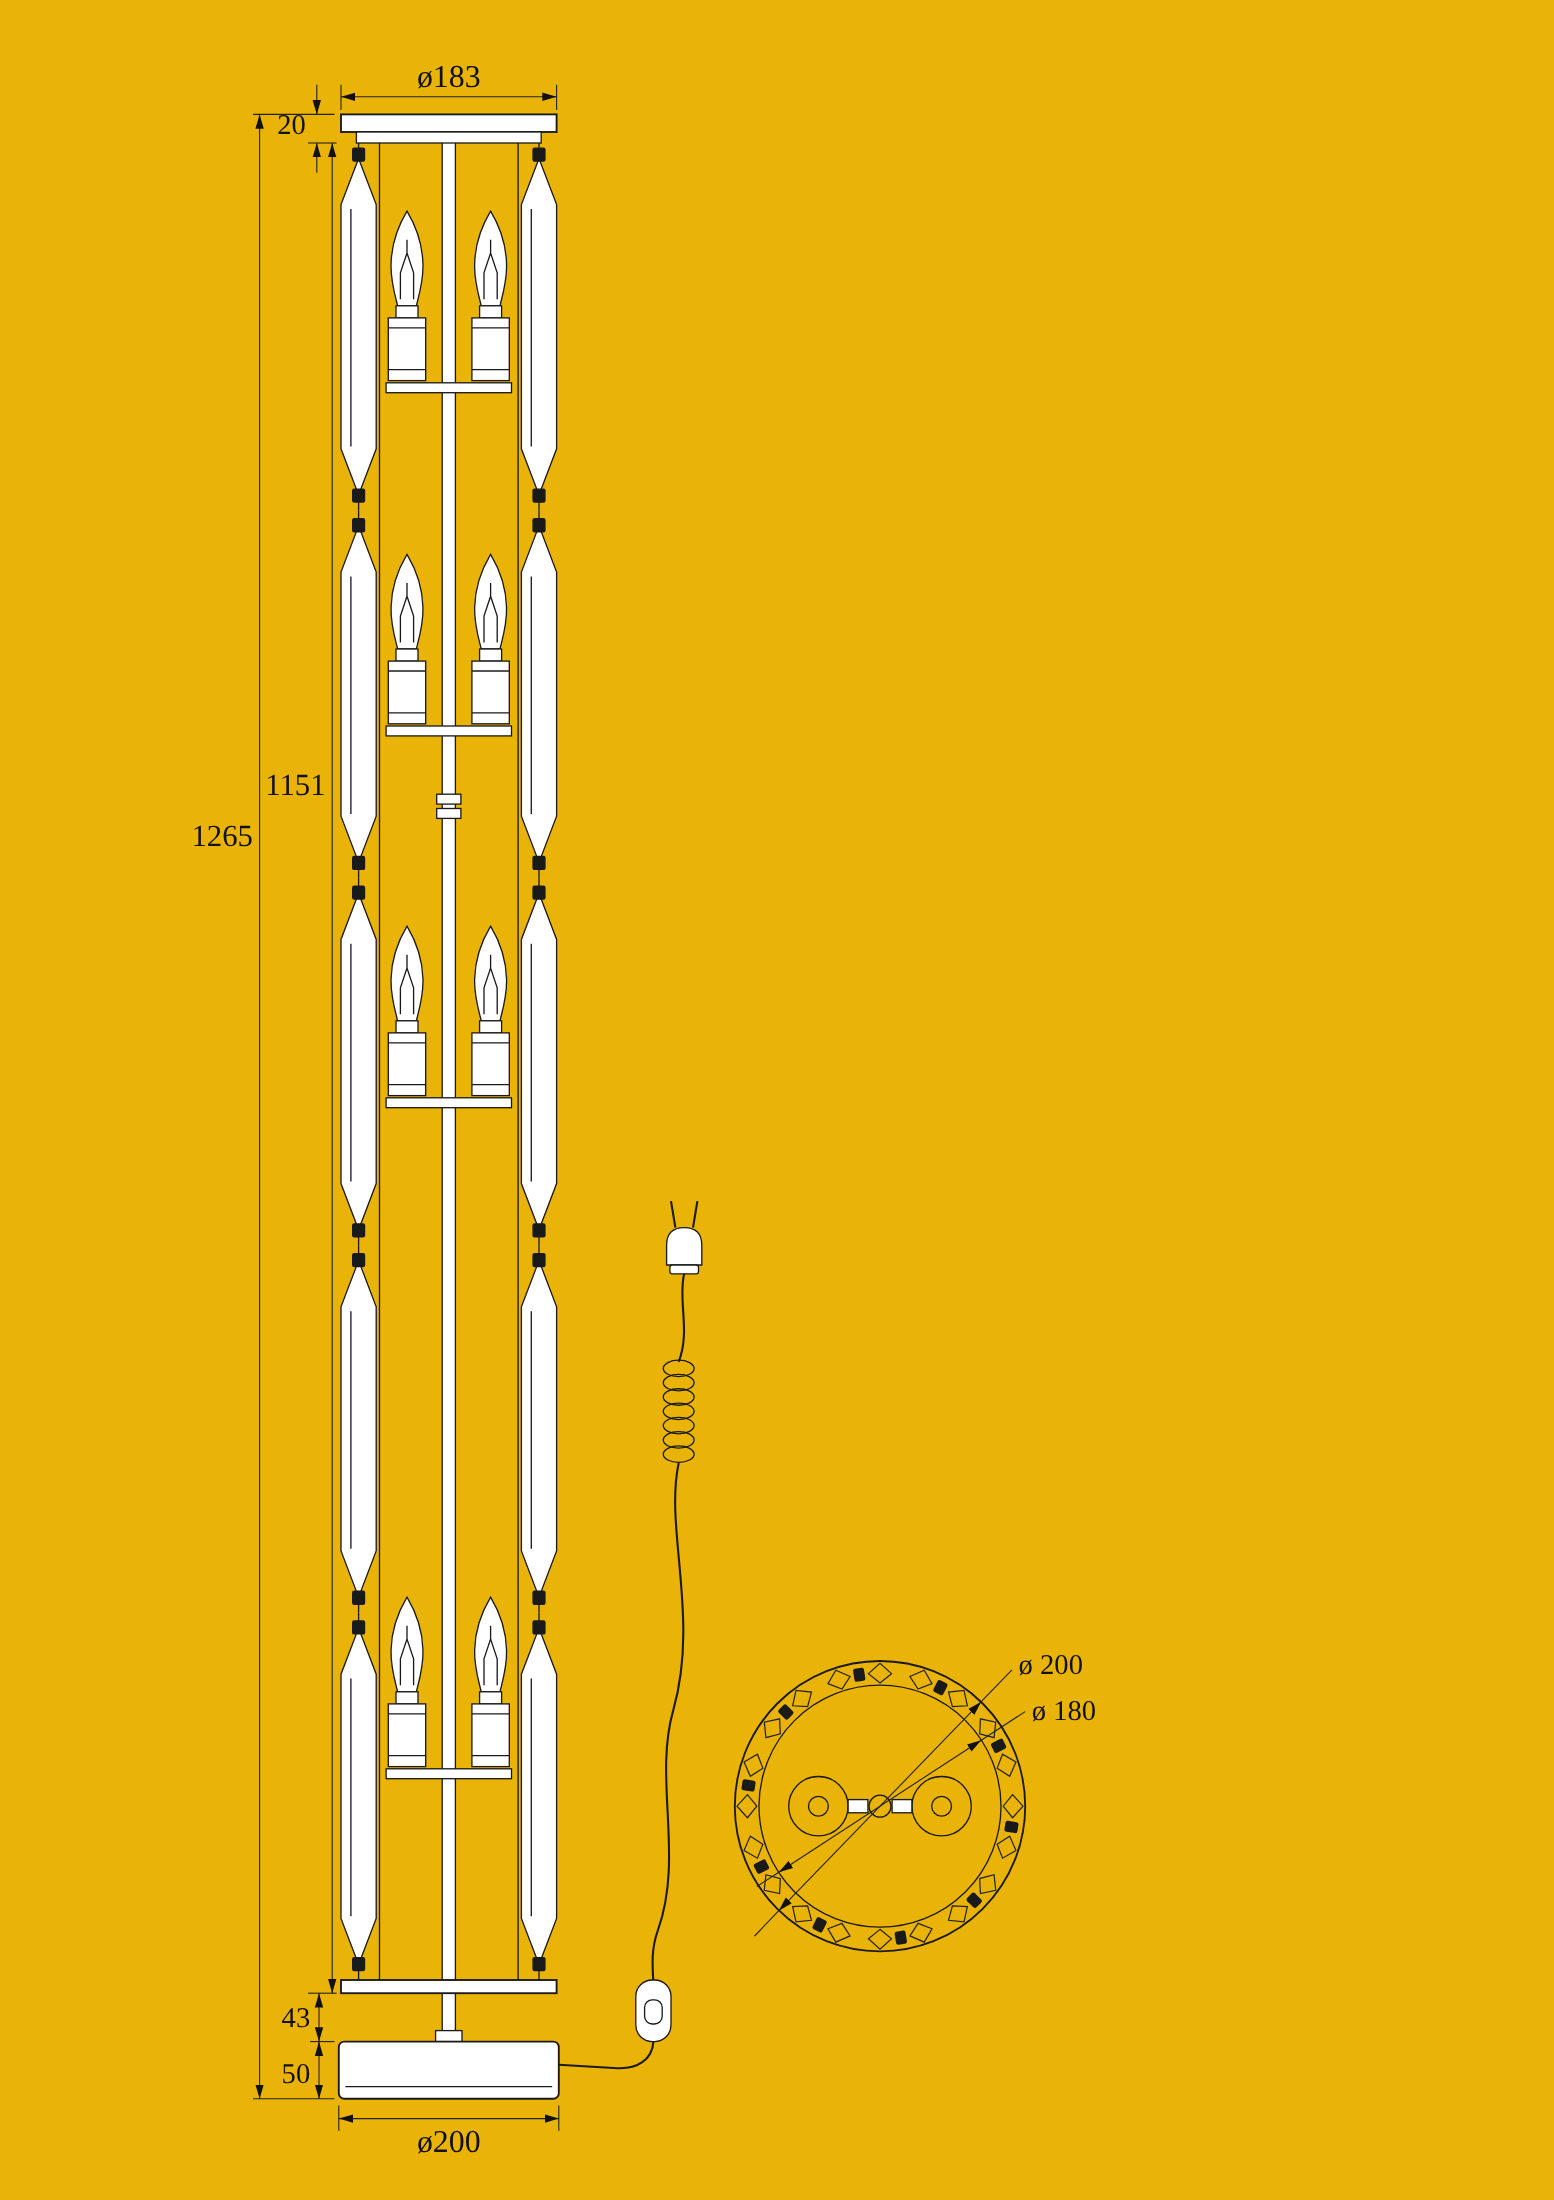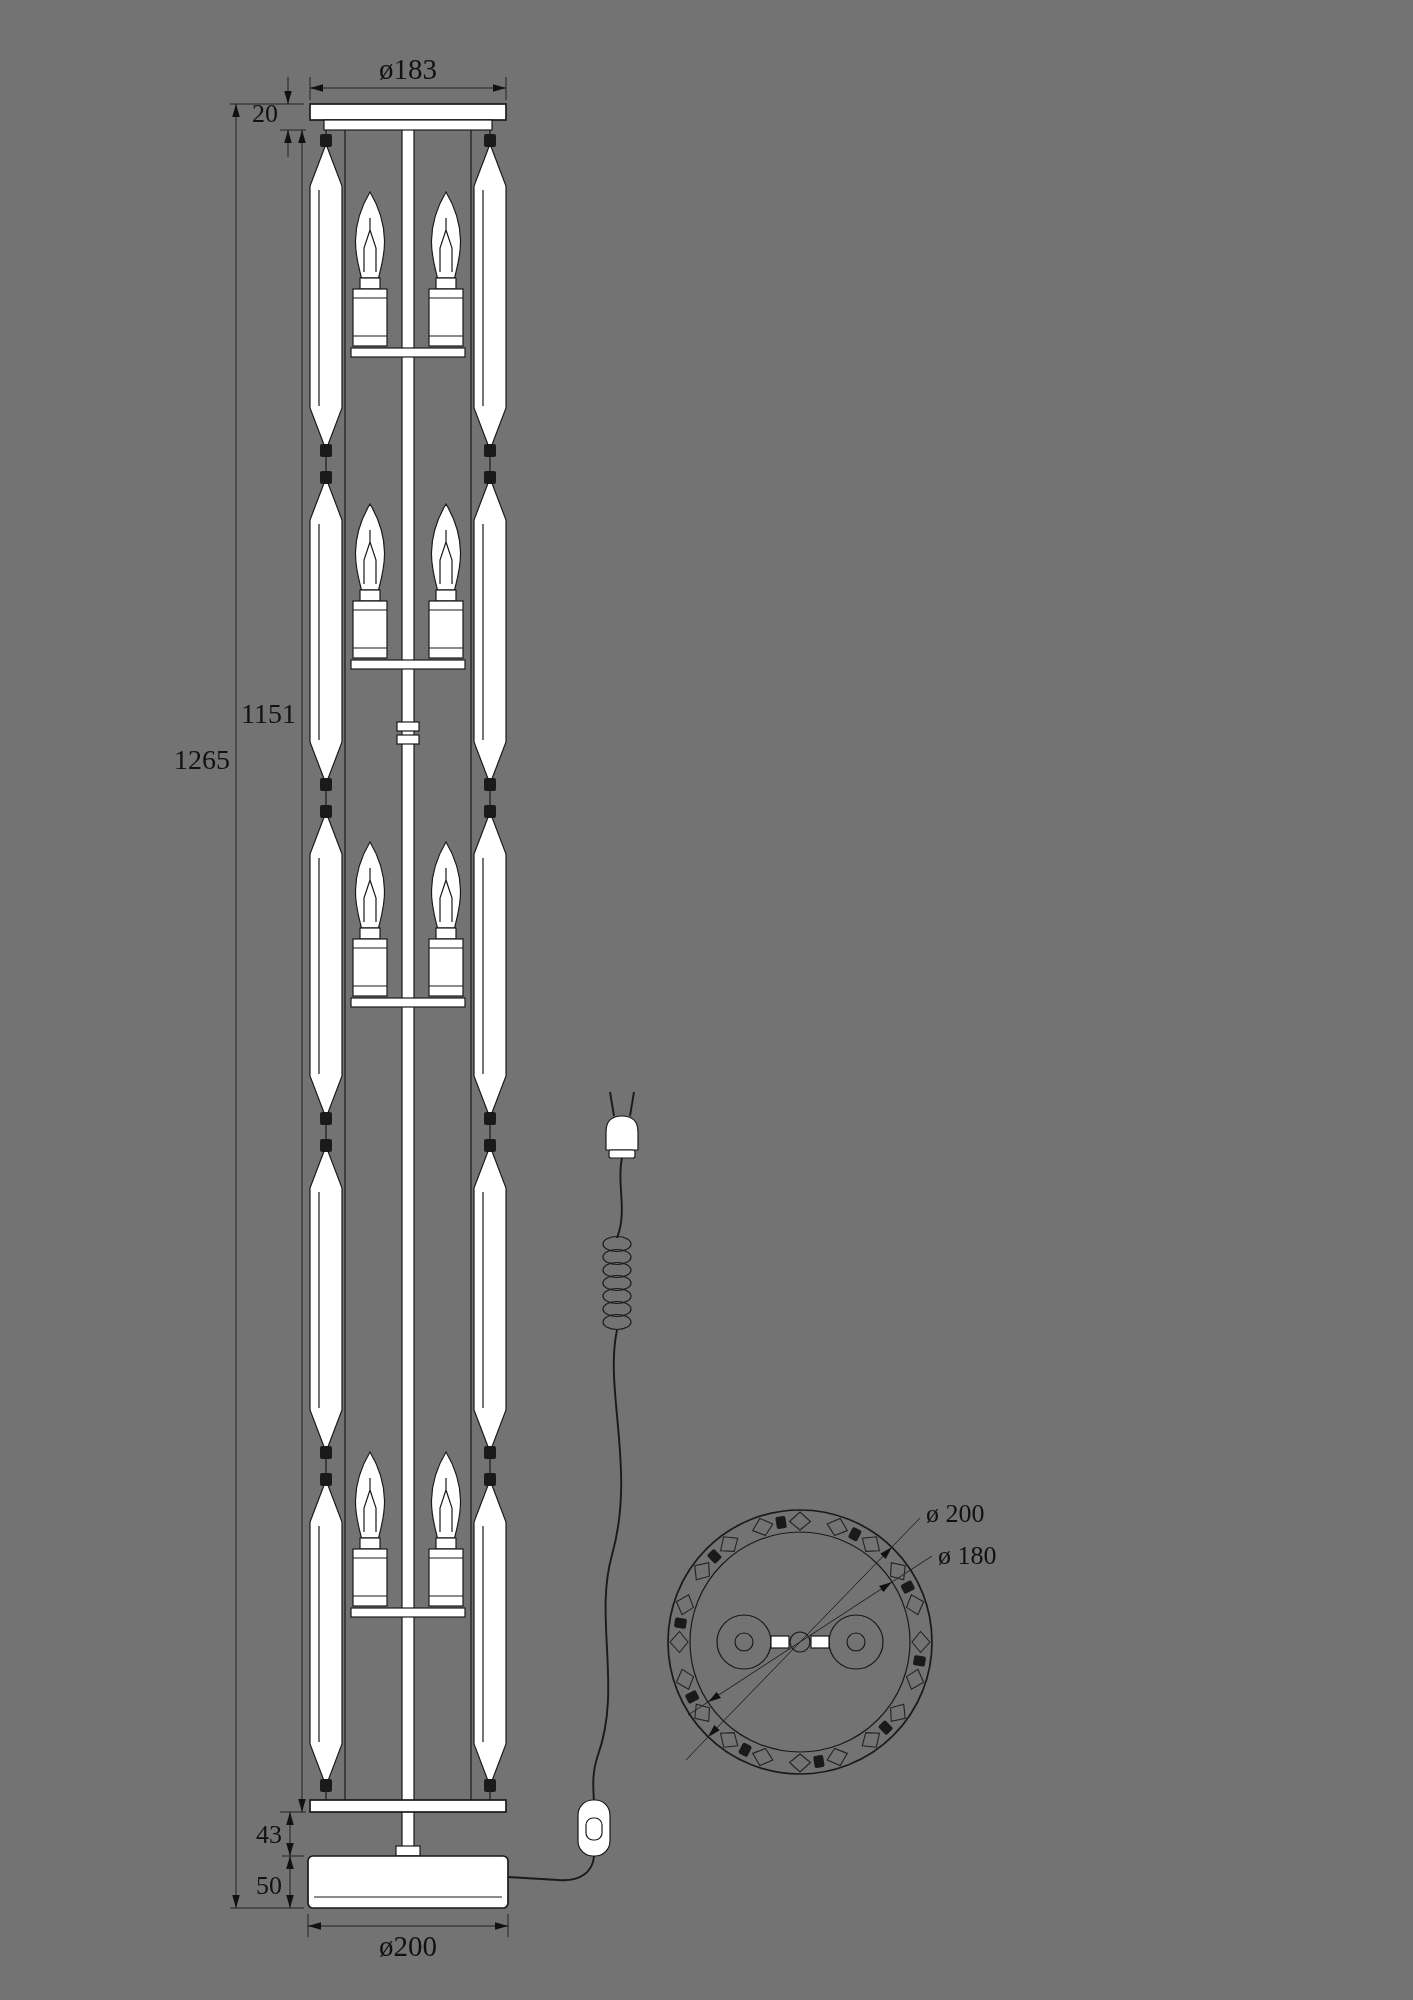--- a/index.html
+++ b/index.html
@@ -1,16 +1,16 @@
 <!DOCTYPE html>
 <html><head>
 <meta charset="utf-8">
 <style>
   html,body{margin:0;padding:0;background:#ffffff;}
-  .canvas{position:relative;width:1413px;height:2000px;background:#737373;overflow:hidden;}
+  .canvas{position:relative;width:1413px;height:2000px;background:#eab308;overflow:hidden;}
   svg{display:block;}
   .ln  {stroke:#1a1a1a;stroke-width:1.7;fill:none;}
   .ln2 {stroke:#1a1a1a;stroke-width:1.2;fill:none;}
   .fw  {fill:#ffffff;stroke:#1a1a1a;stroke-width:1.7;}
   .fw2 {fill:#ffffff;stroke:#1a1a1a;stroke-width:1.2;}
   .dim {stroke:#222222;stroke-width:1;fill:none;}
   .cord{stroke:#1a1a1a;stroke-width:1.9;fill:none;}
   .gem {stroke:#222222;stroke-width:1.1;fill:none;}
   .clampf{fill:#1a1a1a;stroke:none;}
   .dtext{font-family:"Liberation Serif","DejaVu Serif",serif;font-size:28px;fill:#111;}

